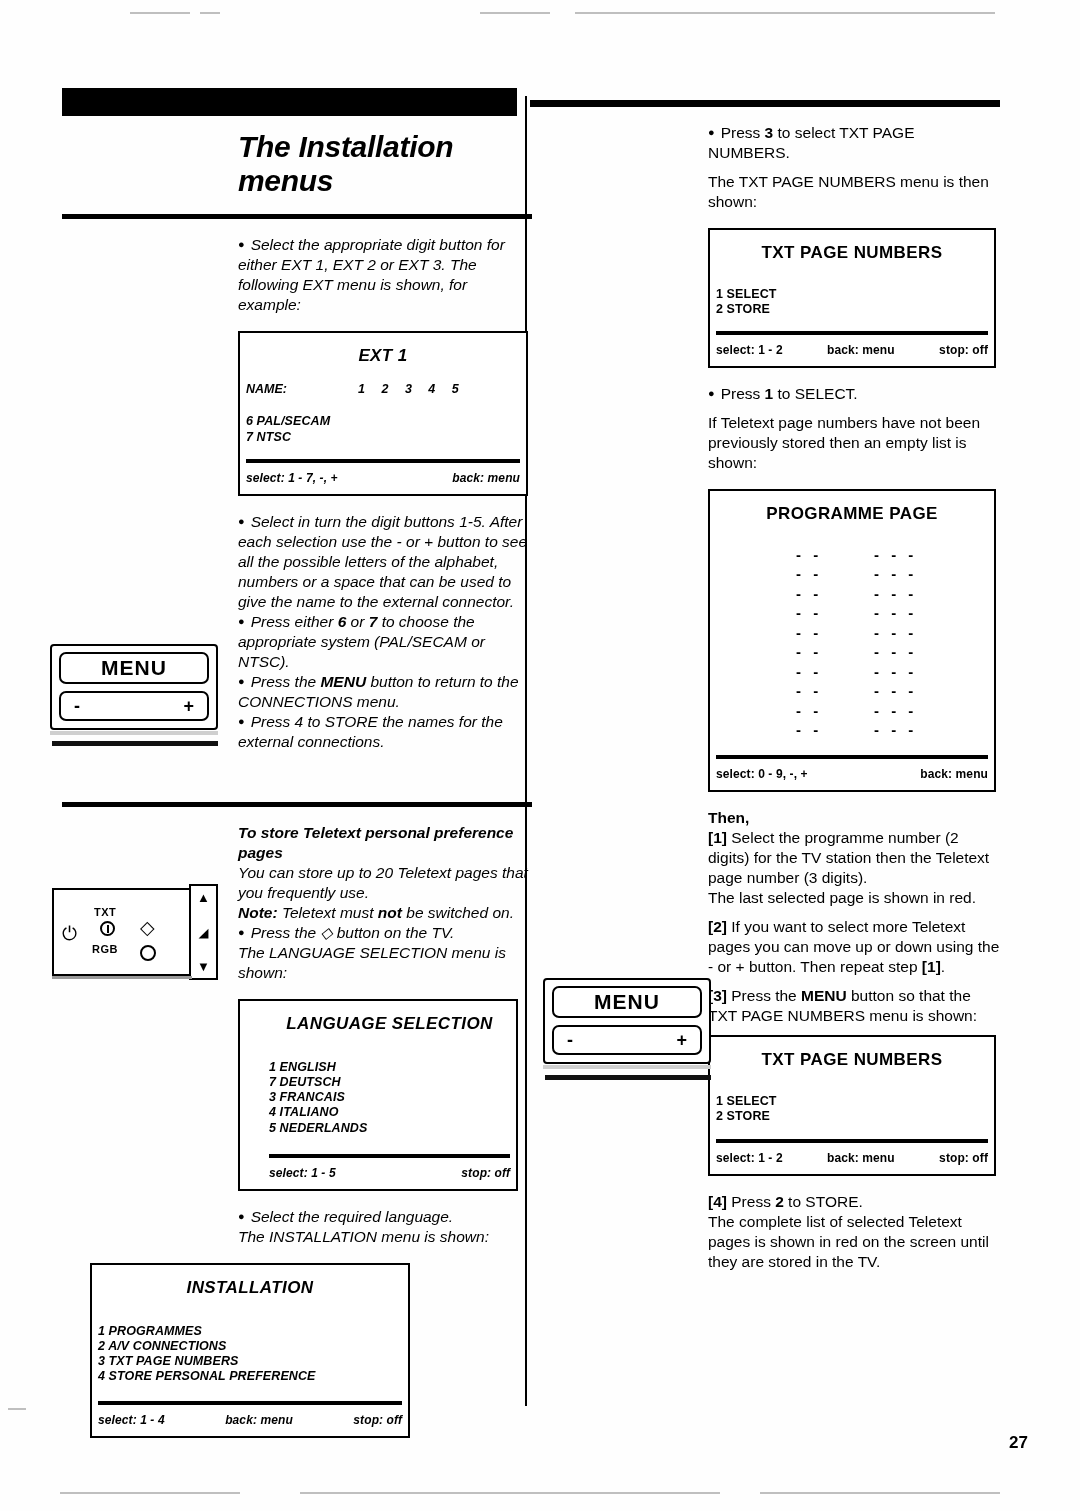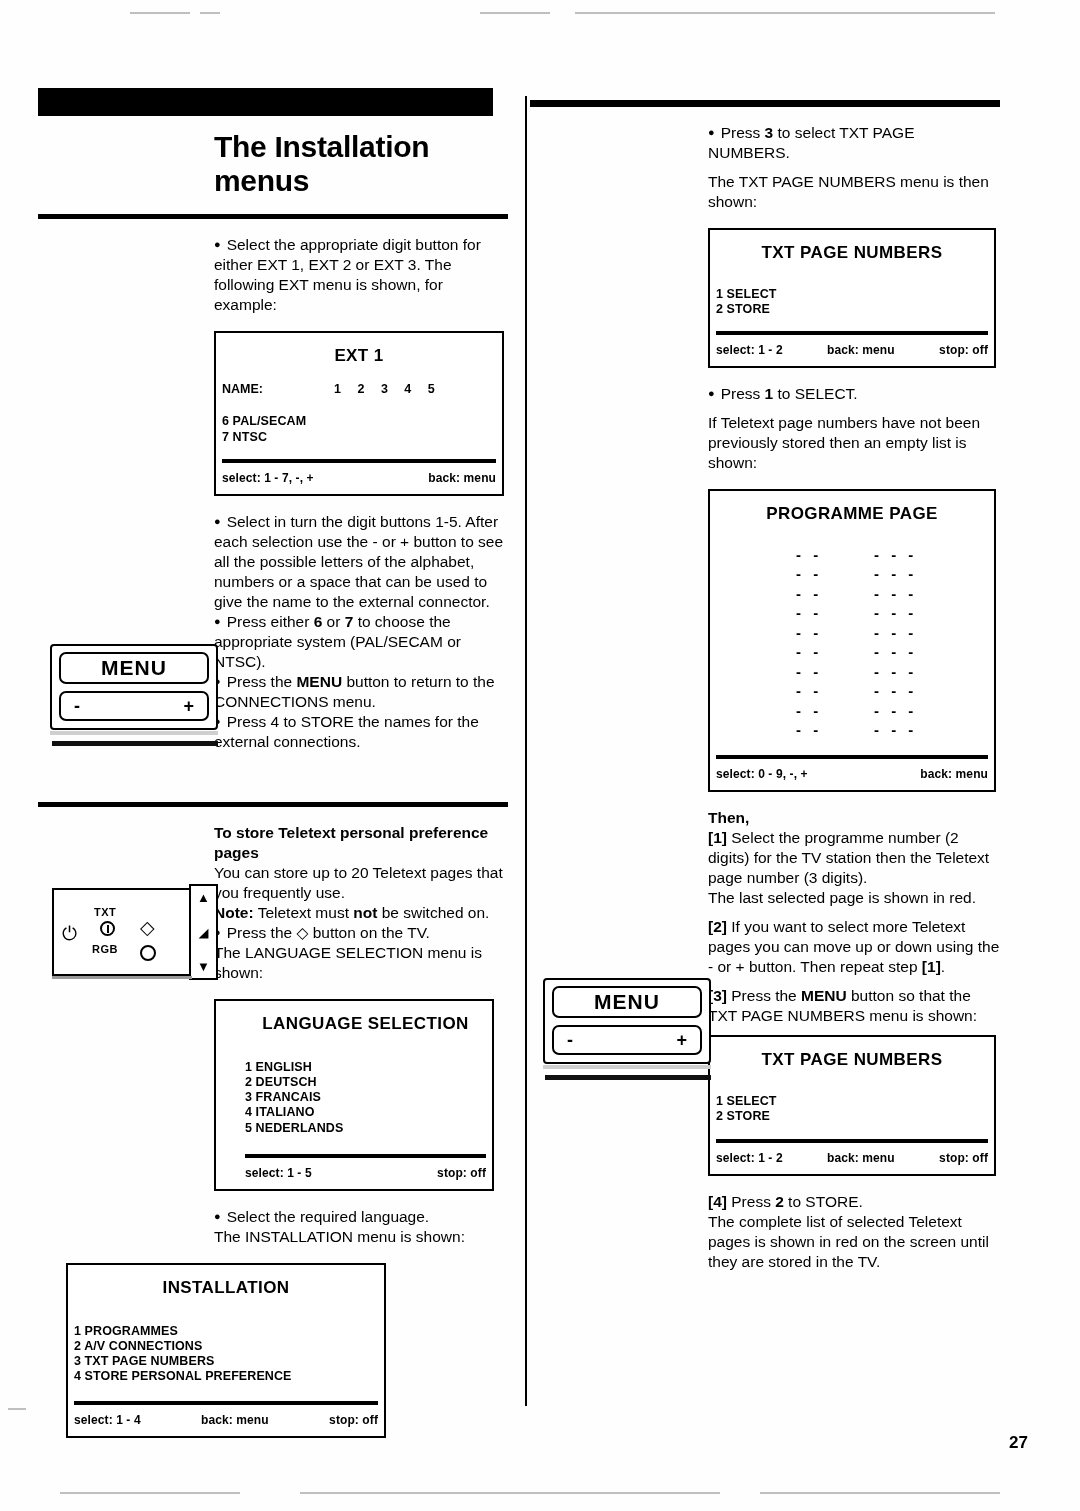--- a/index.html
+++ b/index.html
@@ -24,23 +24,24 @@
   
   .scan-mark {
     position: absolute;
     background: #8a8a8a;
     opacity: .55;
   }
 
   
   .col-left {
     position: absolute;
-    left: 38px;
+    left: 62px;
     top: 88px;
     width: 470px;
+    font-style: italic;
   }
   .col-right {
     position: absolute;
     left: 530px;
     top: 88px;
     width: 470px;
     margin-top: 12px;
   }
   .col-divider {
     position: absolute;
@@ -414,21 +415,21 @@
       </p>
       <p class="txt">The LANGUAGE SELECTION menu is shown:</p>
     </div>
 
     <div class="gap-m"></div>
 
     <div class="osd indent" style="width:280px;padding-left:23px;">
       <div class="osd-title">LANGUAGE SELECTION</div>
       <div class="osd-body" style="padding-top:22px;padding-bottom:14px;">
         <div>1 ENGLISH</div>
-        <div>2 DEUTSCH</div>
+        <div>7 DEUTSCH</div>
         <div>3 FRANCAIS</div>
         <div>4 ITALIANO</div>
         <div>5 NEDERLANDS</div>
       </div>
       <div class="osd-sep"></div>
       <div class="osd-footer two">
         <div class="f1">select: 1 - 5</div>
 
         <div class="f3">stop: off</div>
       </div>

